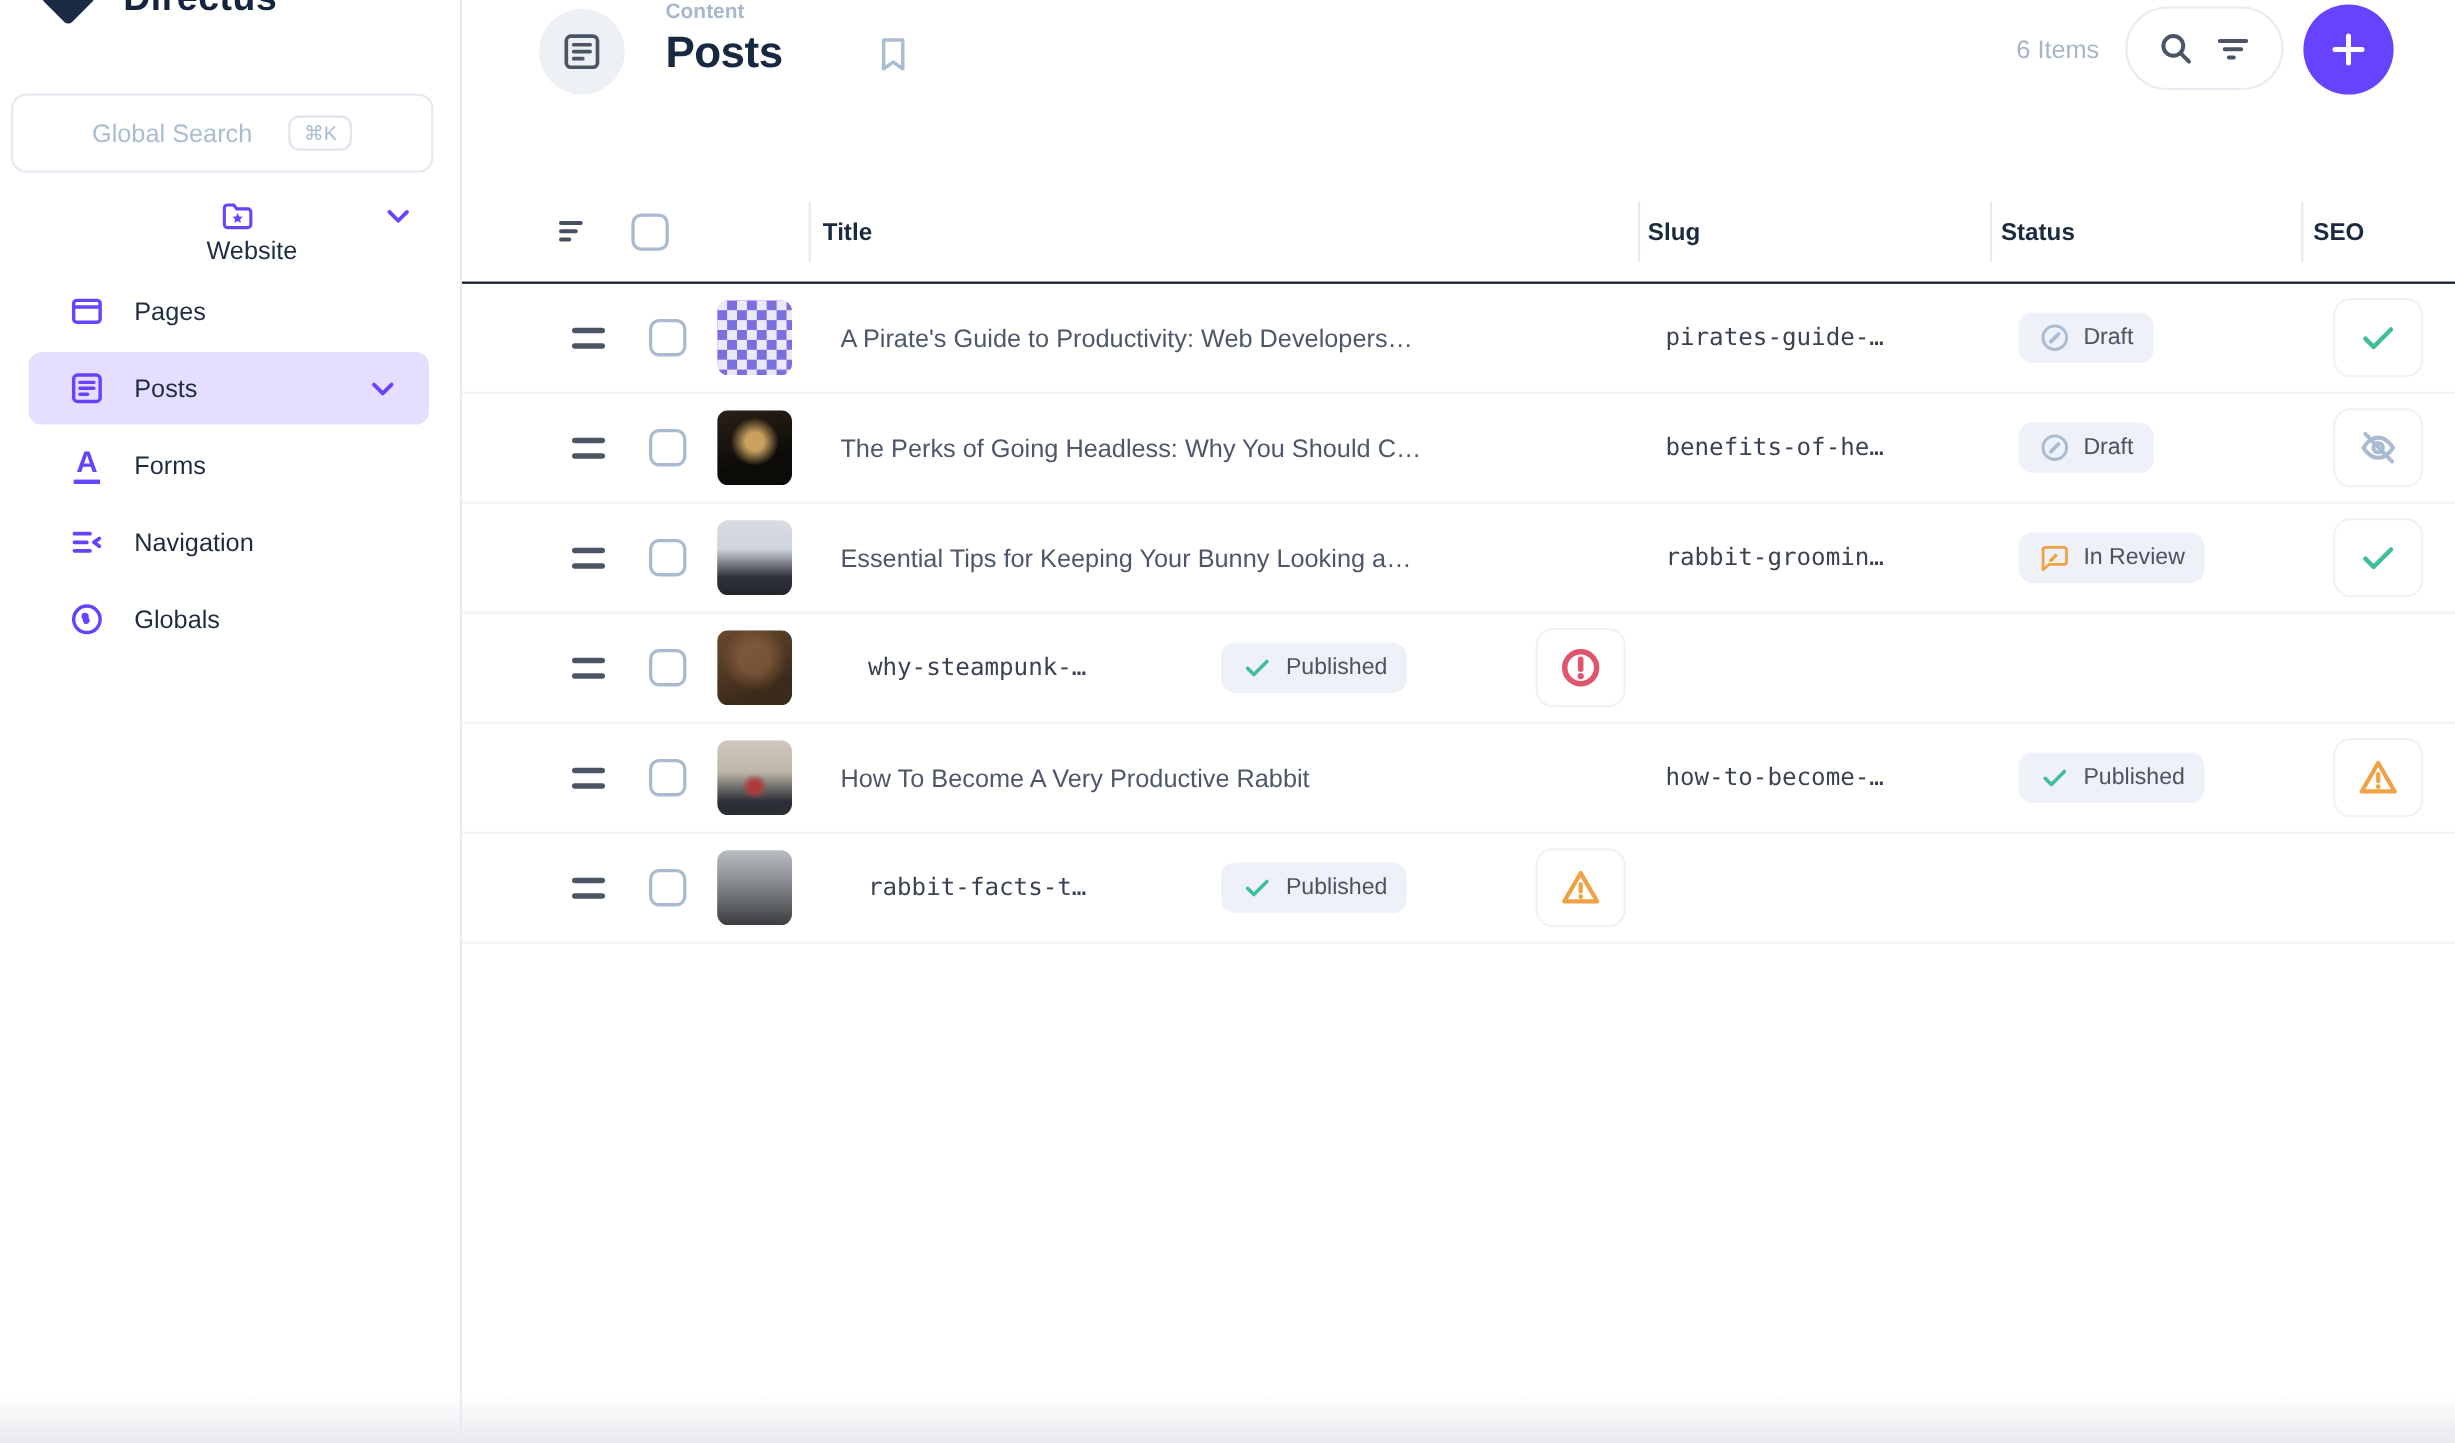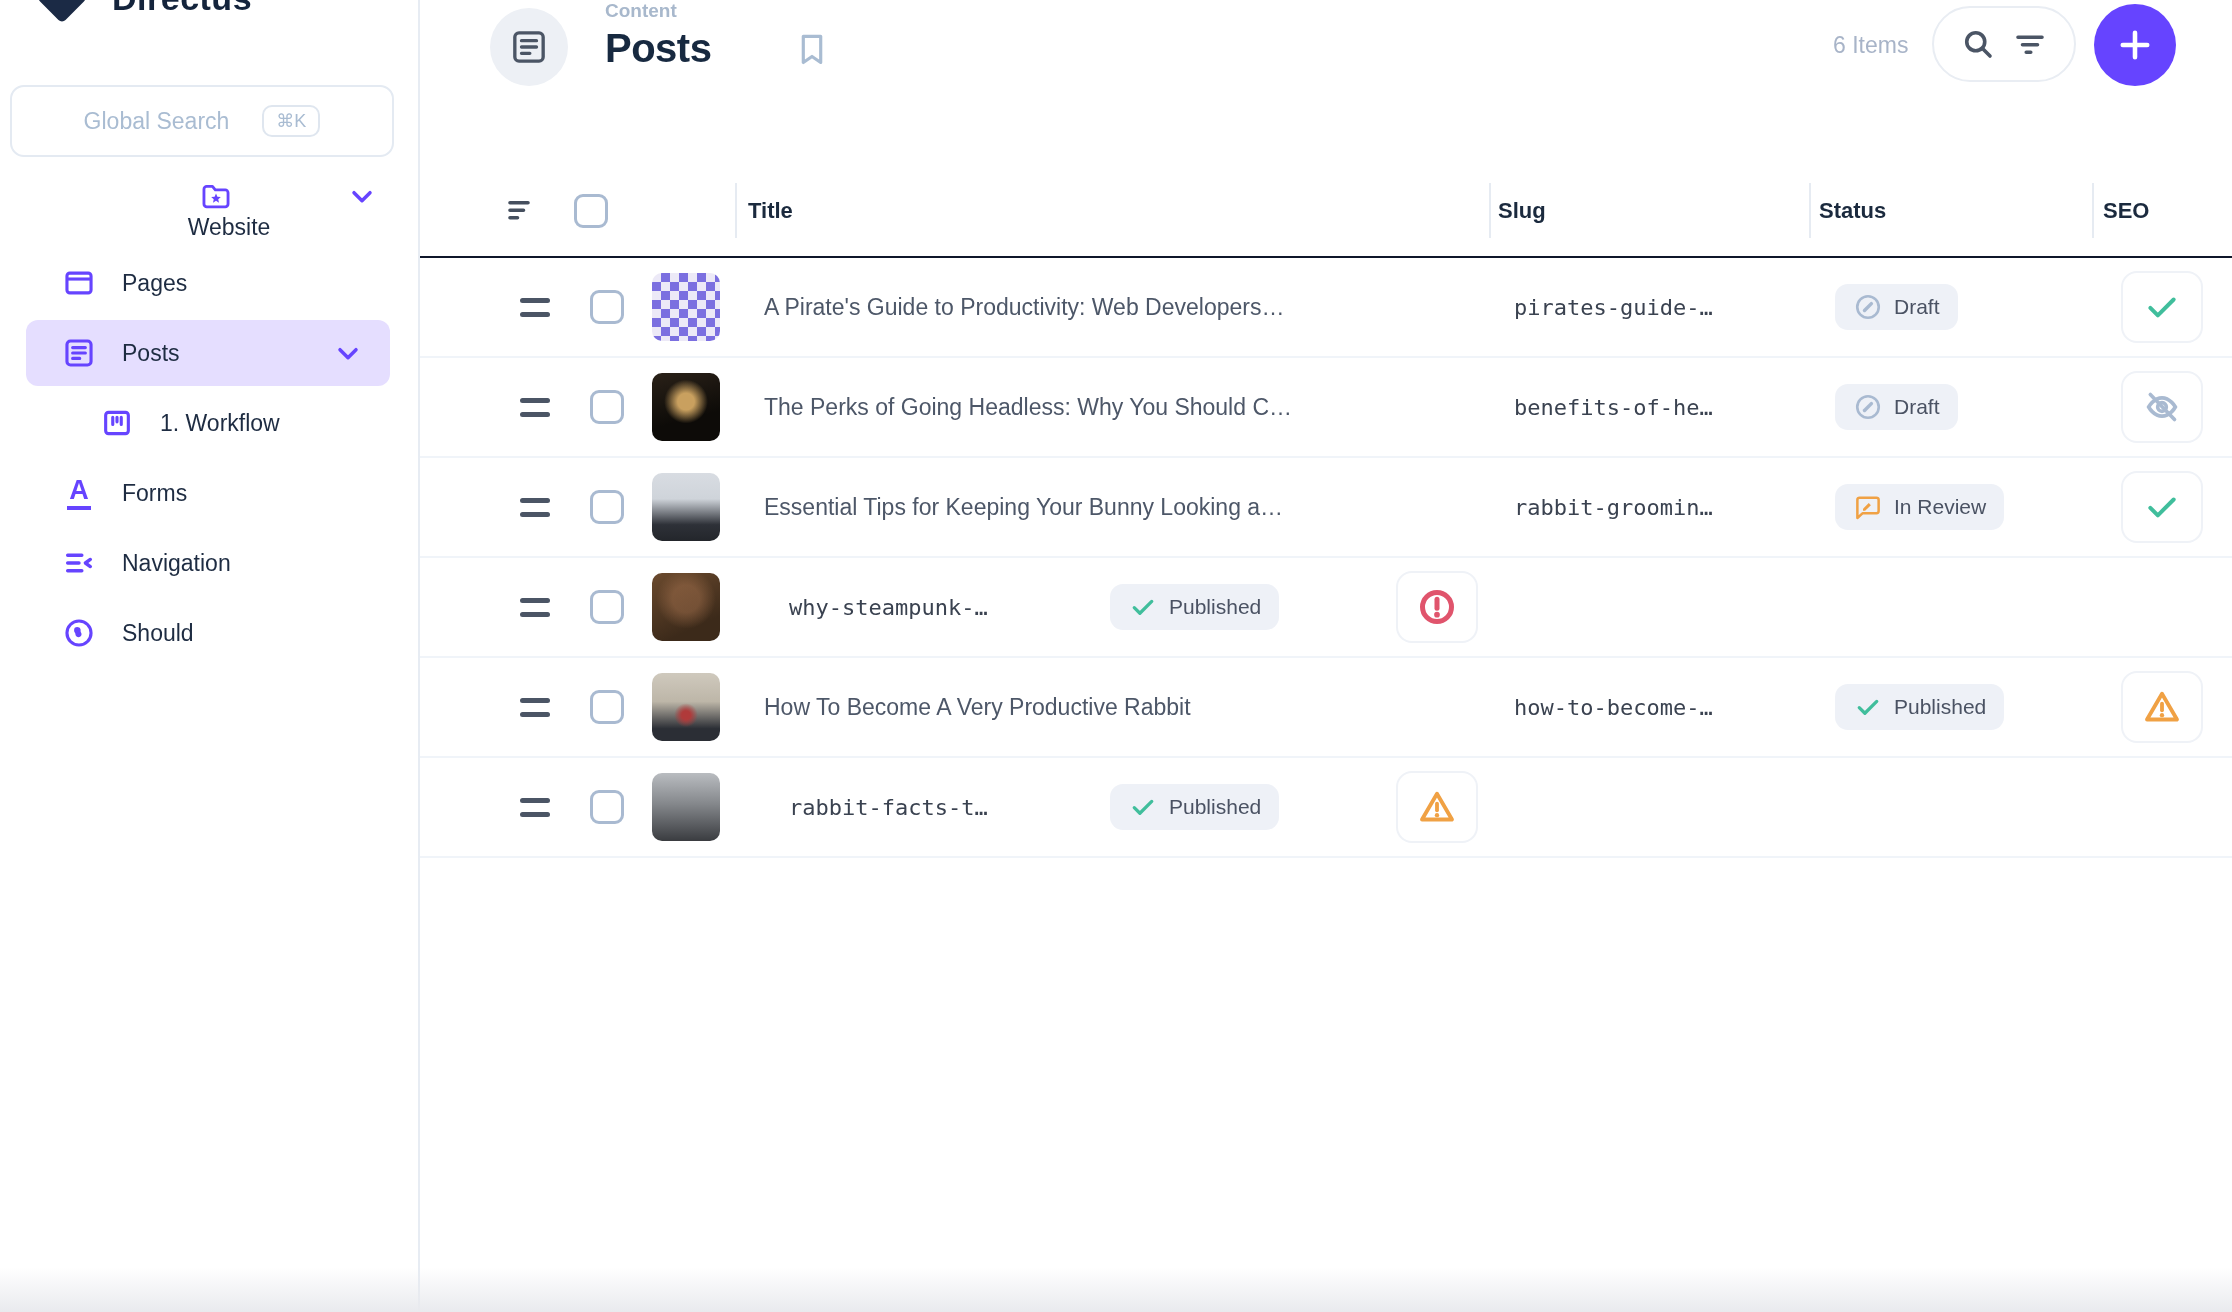--- a/index.html
+++ b/index.html
@@ -156,29 +156,20 @@
             </svg>
         </span>
         <span class="ni-label">Posts</span>
         <span class="nav-chevron">
           <svg viewBox="0 0 24 24" fill="none" stroke="currentColor" stroke-width="2.6" stroke-linecap="round" stroke-linejoin="round">
               <path d="M6 9.5l6 6 6-6"></path>
             </svg>
         </span>
       </div>
 
-      <div class="nav-item lvl3">
-        <span class="ni-icon">
-          <svg viewBox="0 0 24 24" fill="none" stroke="currentColor" stroke-width="2.2" stroke-linecap="round">
-              <rect x="4" y="4.5" width="16" height="15" rx="2"></rect>
-              <path d="M9 8v5M12 8v3.2M15 8v5"></path>
-            </svg>
-        </span>
-        <span class="ni-label">1. Workflow</span>
-      </div>
 
       <div class="nav-item lvl2">
         <span class="ni-icon">
             <span class="a-icon">A</span>
           </span>
         <span class="ni-label">Forms</span>
       </div>
 
 
       <div class="nav-item lvl2">
@@ -191,21 +182,21 @@
         <span class="ni-label">Navigation</span>
       </div>
 
       <div class="nav-item lvl2">
         <span class="ni-icon">
           <svg viewBox="0 0 24 24" fill="none" stroke="currentColor" stroke-width="2.2">
               <circle cx="12" cy="12" r="8.5"></circle>
               <path d="M9 8.3c1.5-1 3.5-.5 4 .8.4 1-.2 1.7.5 2.7.6.8.3 2-.5 2.7-1 .8-2.6.6-3.2-.5-.4-.8-.2-1.5-.8-2.3-.5-.7-.7-2.2 0-3.4z" fill="currentColor" stroke="none"></path>
             </svg>
         </span>
-        <span class="ni-label">Should</span>
+        <span class="ni-label">Globals</span>
       </div>
     </nav>
   </aside>
 
   <main class="main">
     <header class="page-header">
       <button class="circle-btn">
         <span style="display:flex;width:40px;height:40px;">
           <svg viewBox="0 0 24 24" fill="none" stroke="currentColor" stroke-width="2" stroke-linecap="round">
               <rect x="3.5" y="3.5" width="17" height="17" rx="2.5"></rect>

